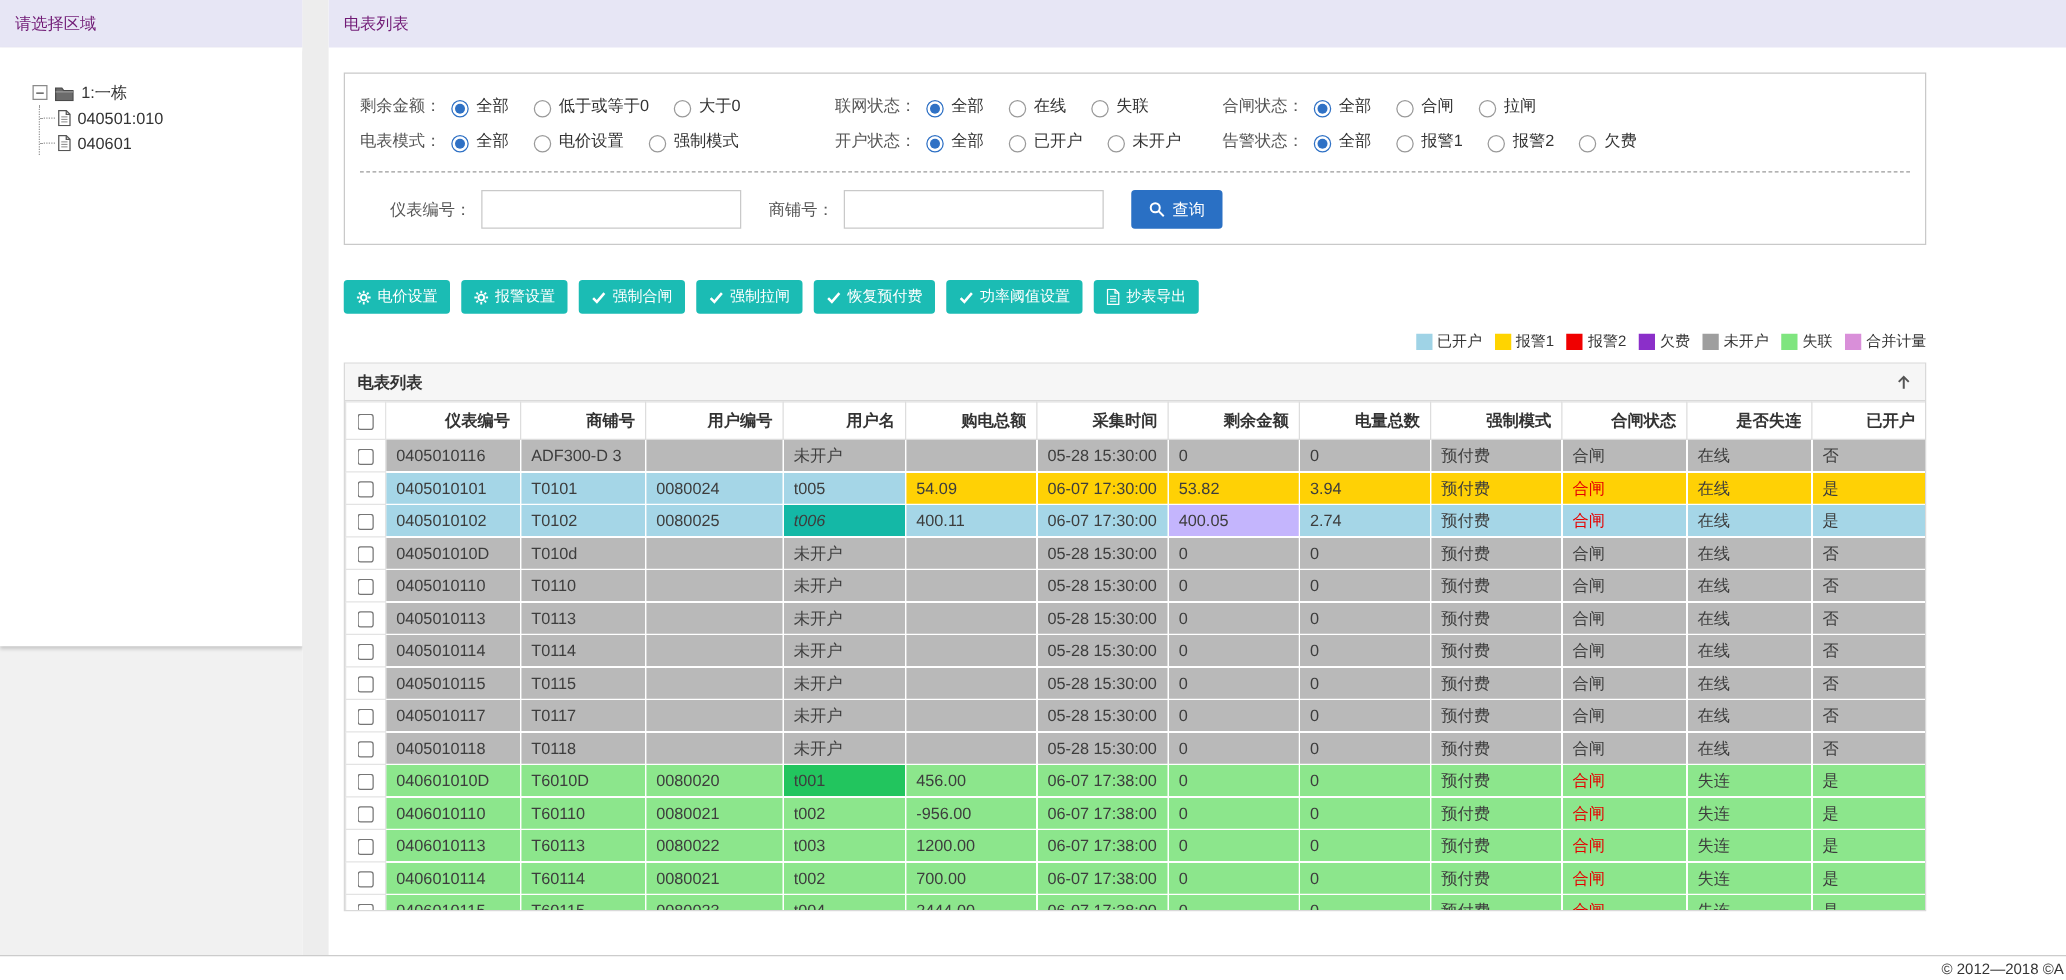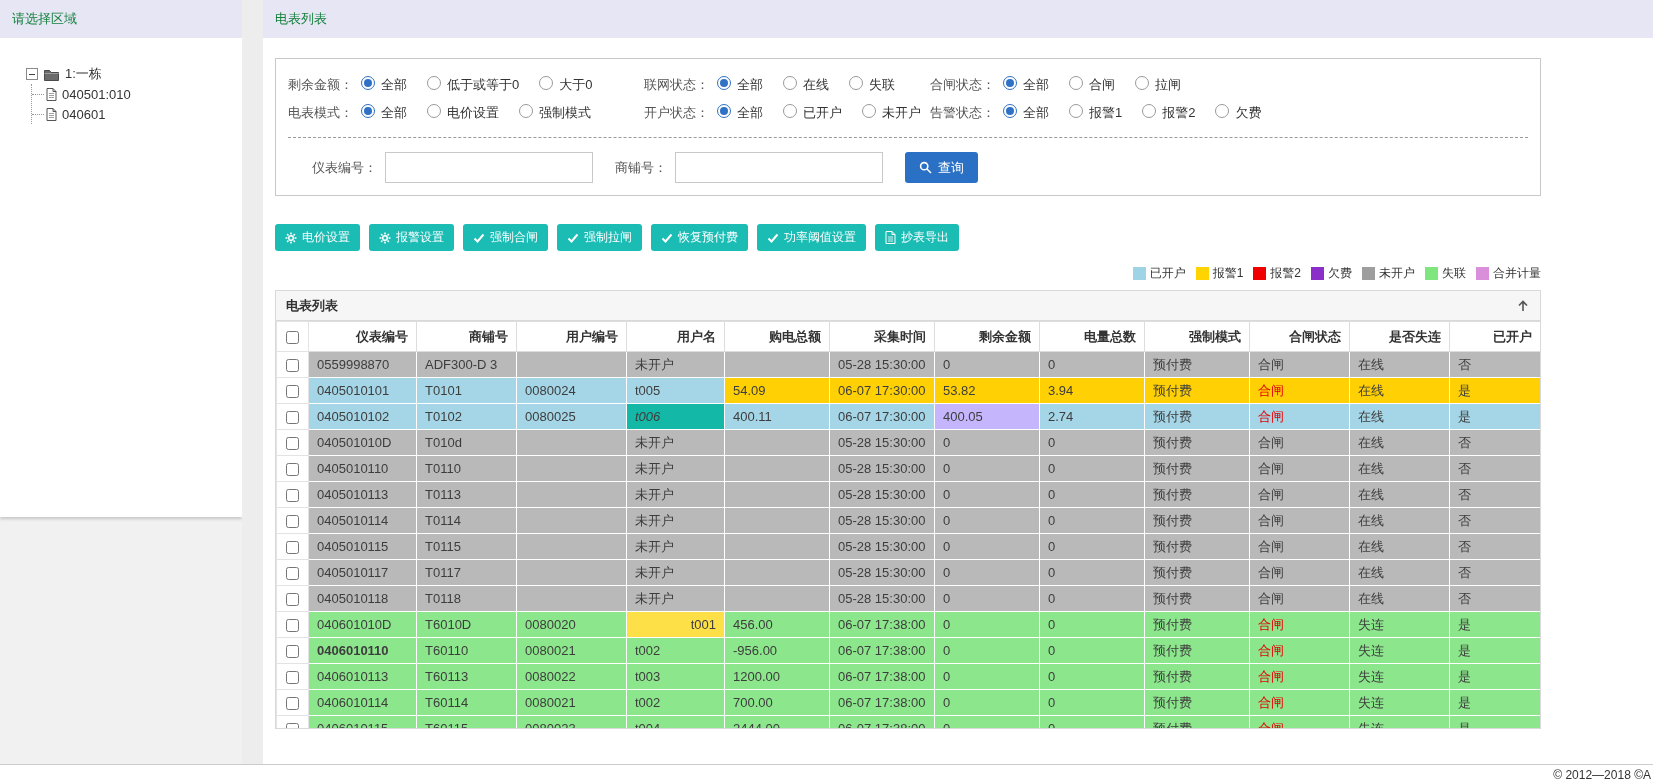--- a/index.html
+++ b/index.html
@@ -6,47 +6,47 @@
   html,body { margin:0; padding:0; }
   body {
     width:1653px; height:784px; overflow:hidden;
     font-family:"Liberation Sans","DejaVu Sans",sans-serif;
     background:#fff; display:flex; flex-direction:column;
   }
   .app { flex:1; display:flex; overflow:hidden; }
 
   
   .left-col { width:242px; display:flex; flex-direction:column; background:#f1f1f1; }
-  .panel-hd { height:38px; line-height:38px; background:#e7e6f5; font-size:13px; color:#15803d; padding:0 12px; flex:0 0 auto; }
+  .panel-hd { height:38px; line-height:38px; background:#e7e6f5; font-size:13px; color:#701a75; padding:0 12px; flex:0 0 auto; }
   .sidebar { background:#fff; height:479px; box-shadow:0 2px 3px rgba(0,0,0,.18); padding-top:26px; }
   .gap-col { width:21px; background:#ededed; }
 
   
   .tree { padding-left:26px; font-size:13px; color:#333; }
   .tree-root { display:flex; align-items:center; gap:6px; height:20px; }
   .expander { width:12px; height:12px; border:1px solid #8a8a8a; background:#fff; position:relative; display:inline-block; cursor:pointer; flex:0 0 auto; }
   .expander::after { content:''; position:absolute; left:2px; top:5px; width:6px; height:1px; background:#444; }
   .tree-label { cursor:pointer; }
   .tree-children { margin-left:5px; padding-left:14px; border-left:1px dotted #999; }
   .tree-child { display:flex; align-items:center; gap:5px; height:20px; position:relative; cursor:pointer; }
   .tree-child::before { content:''; position:absolute; left:-14px; top:50%; width:12px; border-top:1px dotted #999; }
   .ticon { display:inline-flex; flex:0 0 auto; }
 
   
   .main-col { flex:1; min-width:0; display:flex; flex-direction:column; background:#fff; }
   .main-body { flex:1; overflow:hidden; padding-left:12px; }
 
   
   .filter-box { width:1266px; margin-top:20px; border:1px solid #c9c9c9; padding:12px; }
-  .radio-row { display:flex; align-items:center; height:28px; }
+  .radio-row { display:flex; align-items:center; height:28px;gap:24px; }
   .fgroup { display:flex; align-items:center; }
   .fgroup.g0 { width:356px; }
   .fgroup.g1 { width:286px; }
   .flabel { font-size:13px; color:#555; margin-right:8px; white-space:nowrap; }
-  .ropt { display:flex; align-items:flex-start; margin-right:20px; font-size:13px; color:#333; cursor:pointer; white-space:nowrap; }
+  .ropt { display:flex; align-items:flex-end; margin-right:20px; font-size:13px; color:#333; cursor:pointer; white-space:nowrap; }
   .radio { width:14px; height:14px; border-radius:50%; border:1px solid #9a9a9a; background:#fff; margin-right:6px; position:relative; flex:0 0 auto; }
   .radio.sel { border-color:#2f71c5; }
   .radio.sel::after { content:''; position:absolute; left:2px; top:2px; width:8px; height:8px; border-radius:50%; background:#2f71c5; }
   .dashed { border-top:1px dashed #9a9a9a; margin:10px 0 14px; }
   .input-row { display:flex; align-items:center; padding-left:24px; }
   .txt { width:208px; height:31px; border:1px solid #c9c9c9; margin-right:22px; font-size:13px; padding:0 6px; outline:none; }
   .search-btn { display:inline-flex; align-items:center; gap:6px; background:#2a70c4; color:#fff; border:none; height:31px; padding:0 14px; border-radius:3px; font-size:13px; cursor:pointer; }
 
   
   .actions { display:flex; gap:9px; margin-top:28px; }
@@ -378,21 +378,21 @@
                   <th>电量总数</th>
                   <th>强制模式</th>
                   <th>合闸状态</th>
                   <th>是否失连</th>
                   <th>已开户</th>
                 </tr>
               </thead>
               <tbody>
                 <tr>
                   <td class="cb"><input type="checkbox" style=""></td>
-                  <td style="background: rgb(185, 185, 185);">0559998870</td>
+                  <td style="background: rgb(185, 185, 185);">0405010116</td>
                   <td style="background: rgb(185, 185, 185);">ADF300-D 3</td>
                   <td style="background: rgb(185, 185, 185);"></td>
                   <td style="background: rgb(185, 185, 185);">未开户</td>
                   <td style="background: rgb(185, 185, 185);"></td>
                   <td style="background: rgb(185, 185, 185);">05-28 15:30:00</td>
                   <td style="background: rgb(185, 185, 185);">0</td>
                   <td style="background: rgb(185, 185, 185);">0</td>
                   <td style="background: rgb(185, 185, 185);">预付费</td>
                   <td style="background: rgb(185, 185, 185);">合闸</td>
                   <td style="background: rgb(185, 185, 185);">在线</td>
@@ -531,33 +531,33 @@
                   <td style="background: rgb(185, 185, 185);">预付费</td>
                   <td style="background: rgb(185, 185, 185);">合闸</td>
                   <td style="background: rgb(185, 185, 185);">在线</td>
                   <td style="background: rgb(185, 185, 185);">否</td>
                 </tr>
                 <tr>
                   <td class="cb"><input type="checkbox" style=""></td>
                   <td style="background: rgb(140, 230, 140);">040601010D</td>
                   <td style="background: rgb(140, 230, 140);">T6010D</td>
                   <td style="background: rgb(140, 230, 140);">0080020</td>
-                  <td style="background: #fde047; text-align: right;">t001</td>
+                  <td style="background: #22c55e;">t001</td>
                   <td style="background: rgb(140, 230, 140);">456.00</td>
                   <td style="background: rgb(140, 230, 140);">06-07 17:38:00</td>
                   <td style="background: rgb(140, 230, 140);">0</td>
                   <td style="background: rgb(140, 230, 140);">0</td>
                   <td style="background: rgb(140, 230, 140);">预付费</td>
                   <td class="red-text" style="background: rgb(140, 230, 140);">合闸</td>
                   <td style="background: rgb(140, 230, 140);">失连</td>
                   <td style="background: rgb(140, 230, 140);">是</td>
                 </tr>
                 <tr>
                   <td class="cb"><input type="checkbox" style=""></td>
-                  <td style="background: rgb(140, 230, 140); font-weight: bold;">0406010110</td>
+                  <td style="background: rgb(140, 230, 140);">0406010110</td>
                   <td style="background: rgb(140, 230, 140);">T60110</td>
                   <td style="background: rgb(140, 230, 140);">0080021</td>
                   <td style="background: rgb(140, 230, 140);">t002</td>
                   <td style="background: rgb(140, 230, 140);">-956.00</td>
                   <td style="background: rgb(140, 230, 140);">06-07 17:38:00</td>
                   <td style="background: rgb(140, 230, 140);">0</td>
                   <td style="background: rgb(140, 230, 140);">0</td>
                   <td style="background: rgb(140, 230, 140);">预付费</td>
                   <td class="red-text" style="background: rgb(140, 230, 140);">合闸</td>
                   <td style="background: rgb(140, 230, 140);">失连</td>

